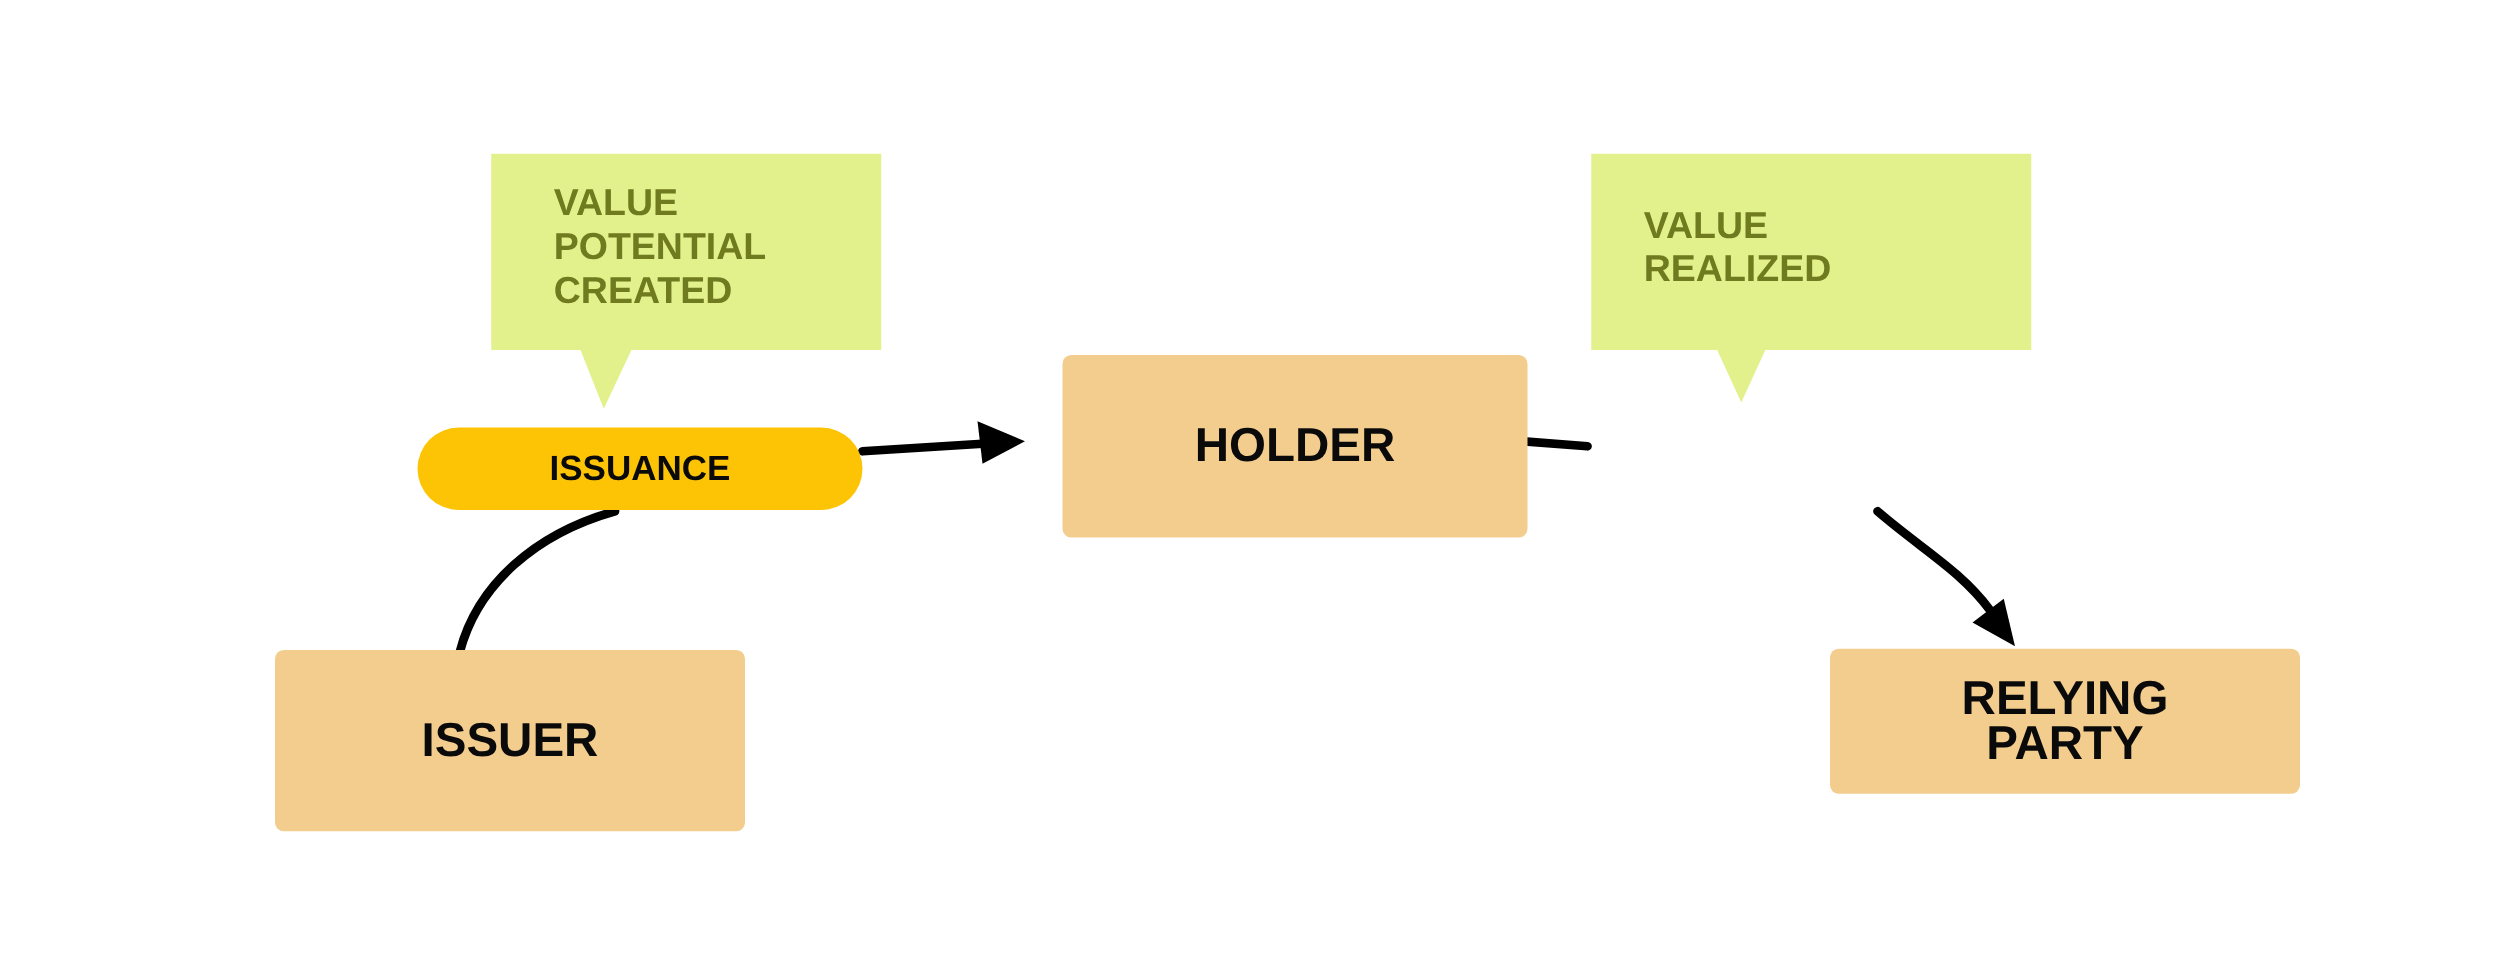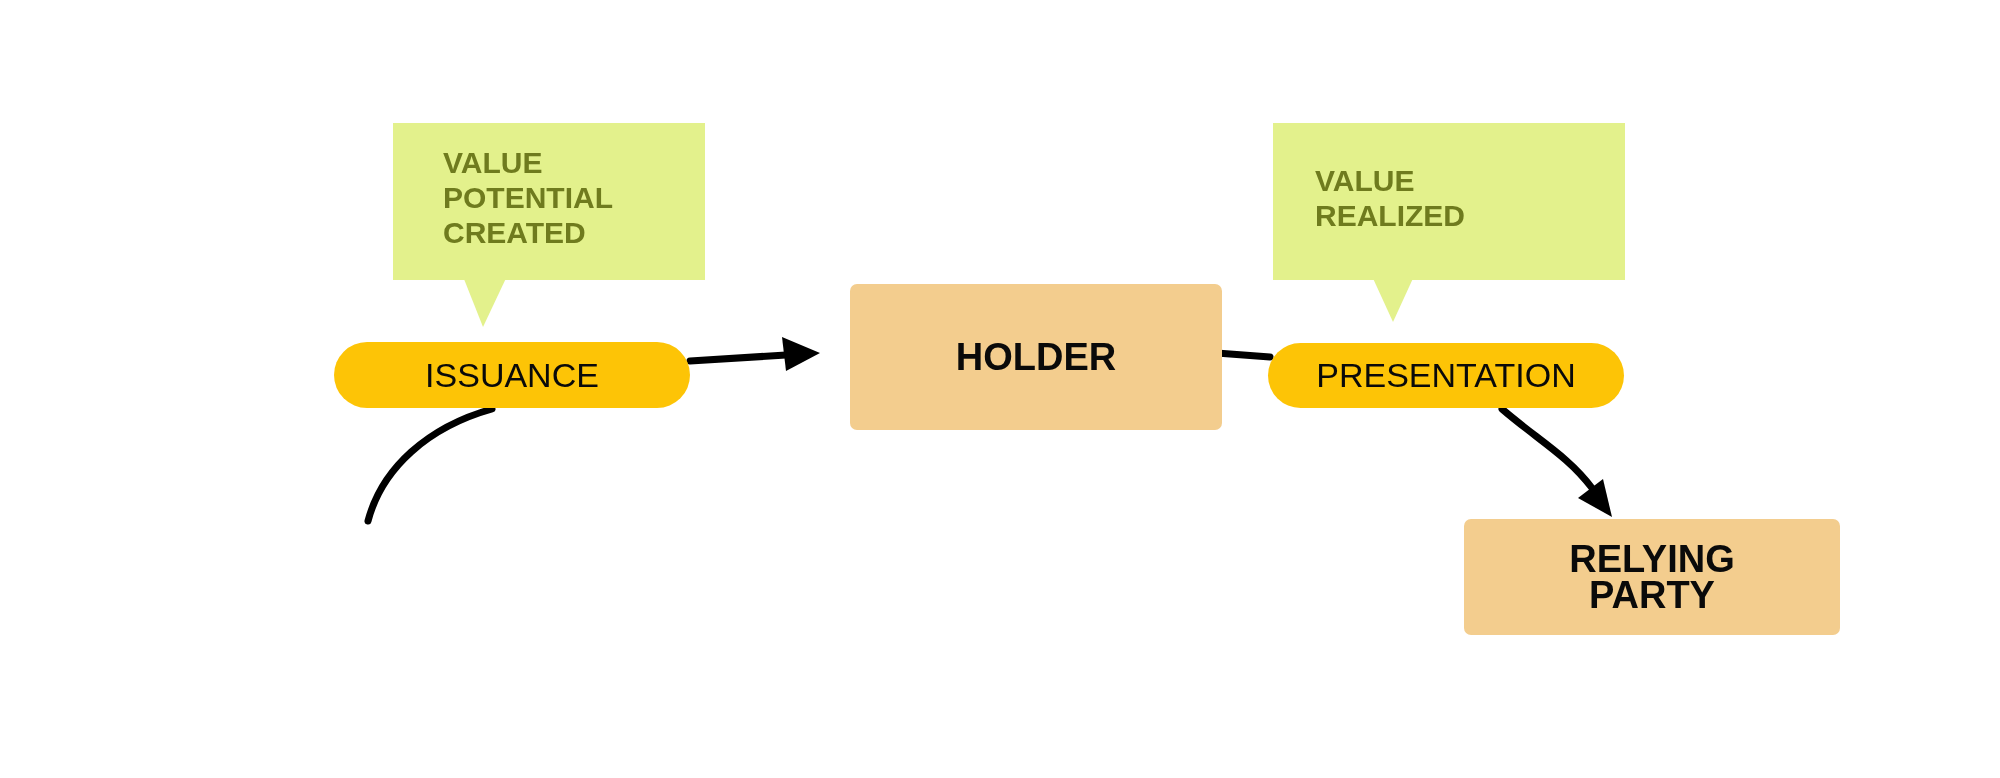--- a/index.html
+++ b/index.html
@@ -30,22 +30,22 @@
     background: var(--tan, #f3cd8e);
     border-radius: 7px;
     font-weight: bold;
     font-size: 38px;
     line-height: 36px;
     margin-left: 32px;
   }
   .pill {
     background: var(--gold, #fdc406);
     border-radius: 33px;
-    font-weight: normal;
-    font-size: 34px;
+    font-weight: bold;
+    font-size: 28px;
   }
   .bubble {
     position: absolute;
     background: var(--green, #e3f18c);
     color: var(--olive, #6f7b1e);
     font-weight: bold;
     font-size: 30px;
     line-height: 35px;
     box-sizing: border-box;
     text-align: left;
@@ -81,27 +81,27 @@
 
   <div class="bubble" style="left:1273px; top:123px; width:352px; height:157px; padding:40px 16px 0 42px;">
     <span class="pre-line">VALUE
 REALIZED</span>
   </div>
 
   <div class="node pill" style="left:334px; top:342px; width:356px; height:66px;">
     <span>ISSUANCE</span>
   </div>
 
-  <div class="node pill" style="left:1268px; top:343px; width:356px; height:65px;">
-    <span>PRESENTATION</span>
-  </div>
 
   <div class="node box" style="left:818px; top:284px; width:372px; height:146px;">
     <span>HOLDER</span>
   </div>
 
+  <div class="node box" style="left:188px; top:520px; width:376px; height:145px;">
+    <span>ISSUER</span>
+  </div>
 
   <div class="node box" style="left:1432px; top:519px; width:376px; height:116px;">
     <span class="pre-line">RELYING
 PARTY</span>
   </div>
 
 </div>
 
 </body></html>

